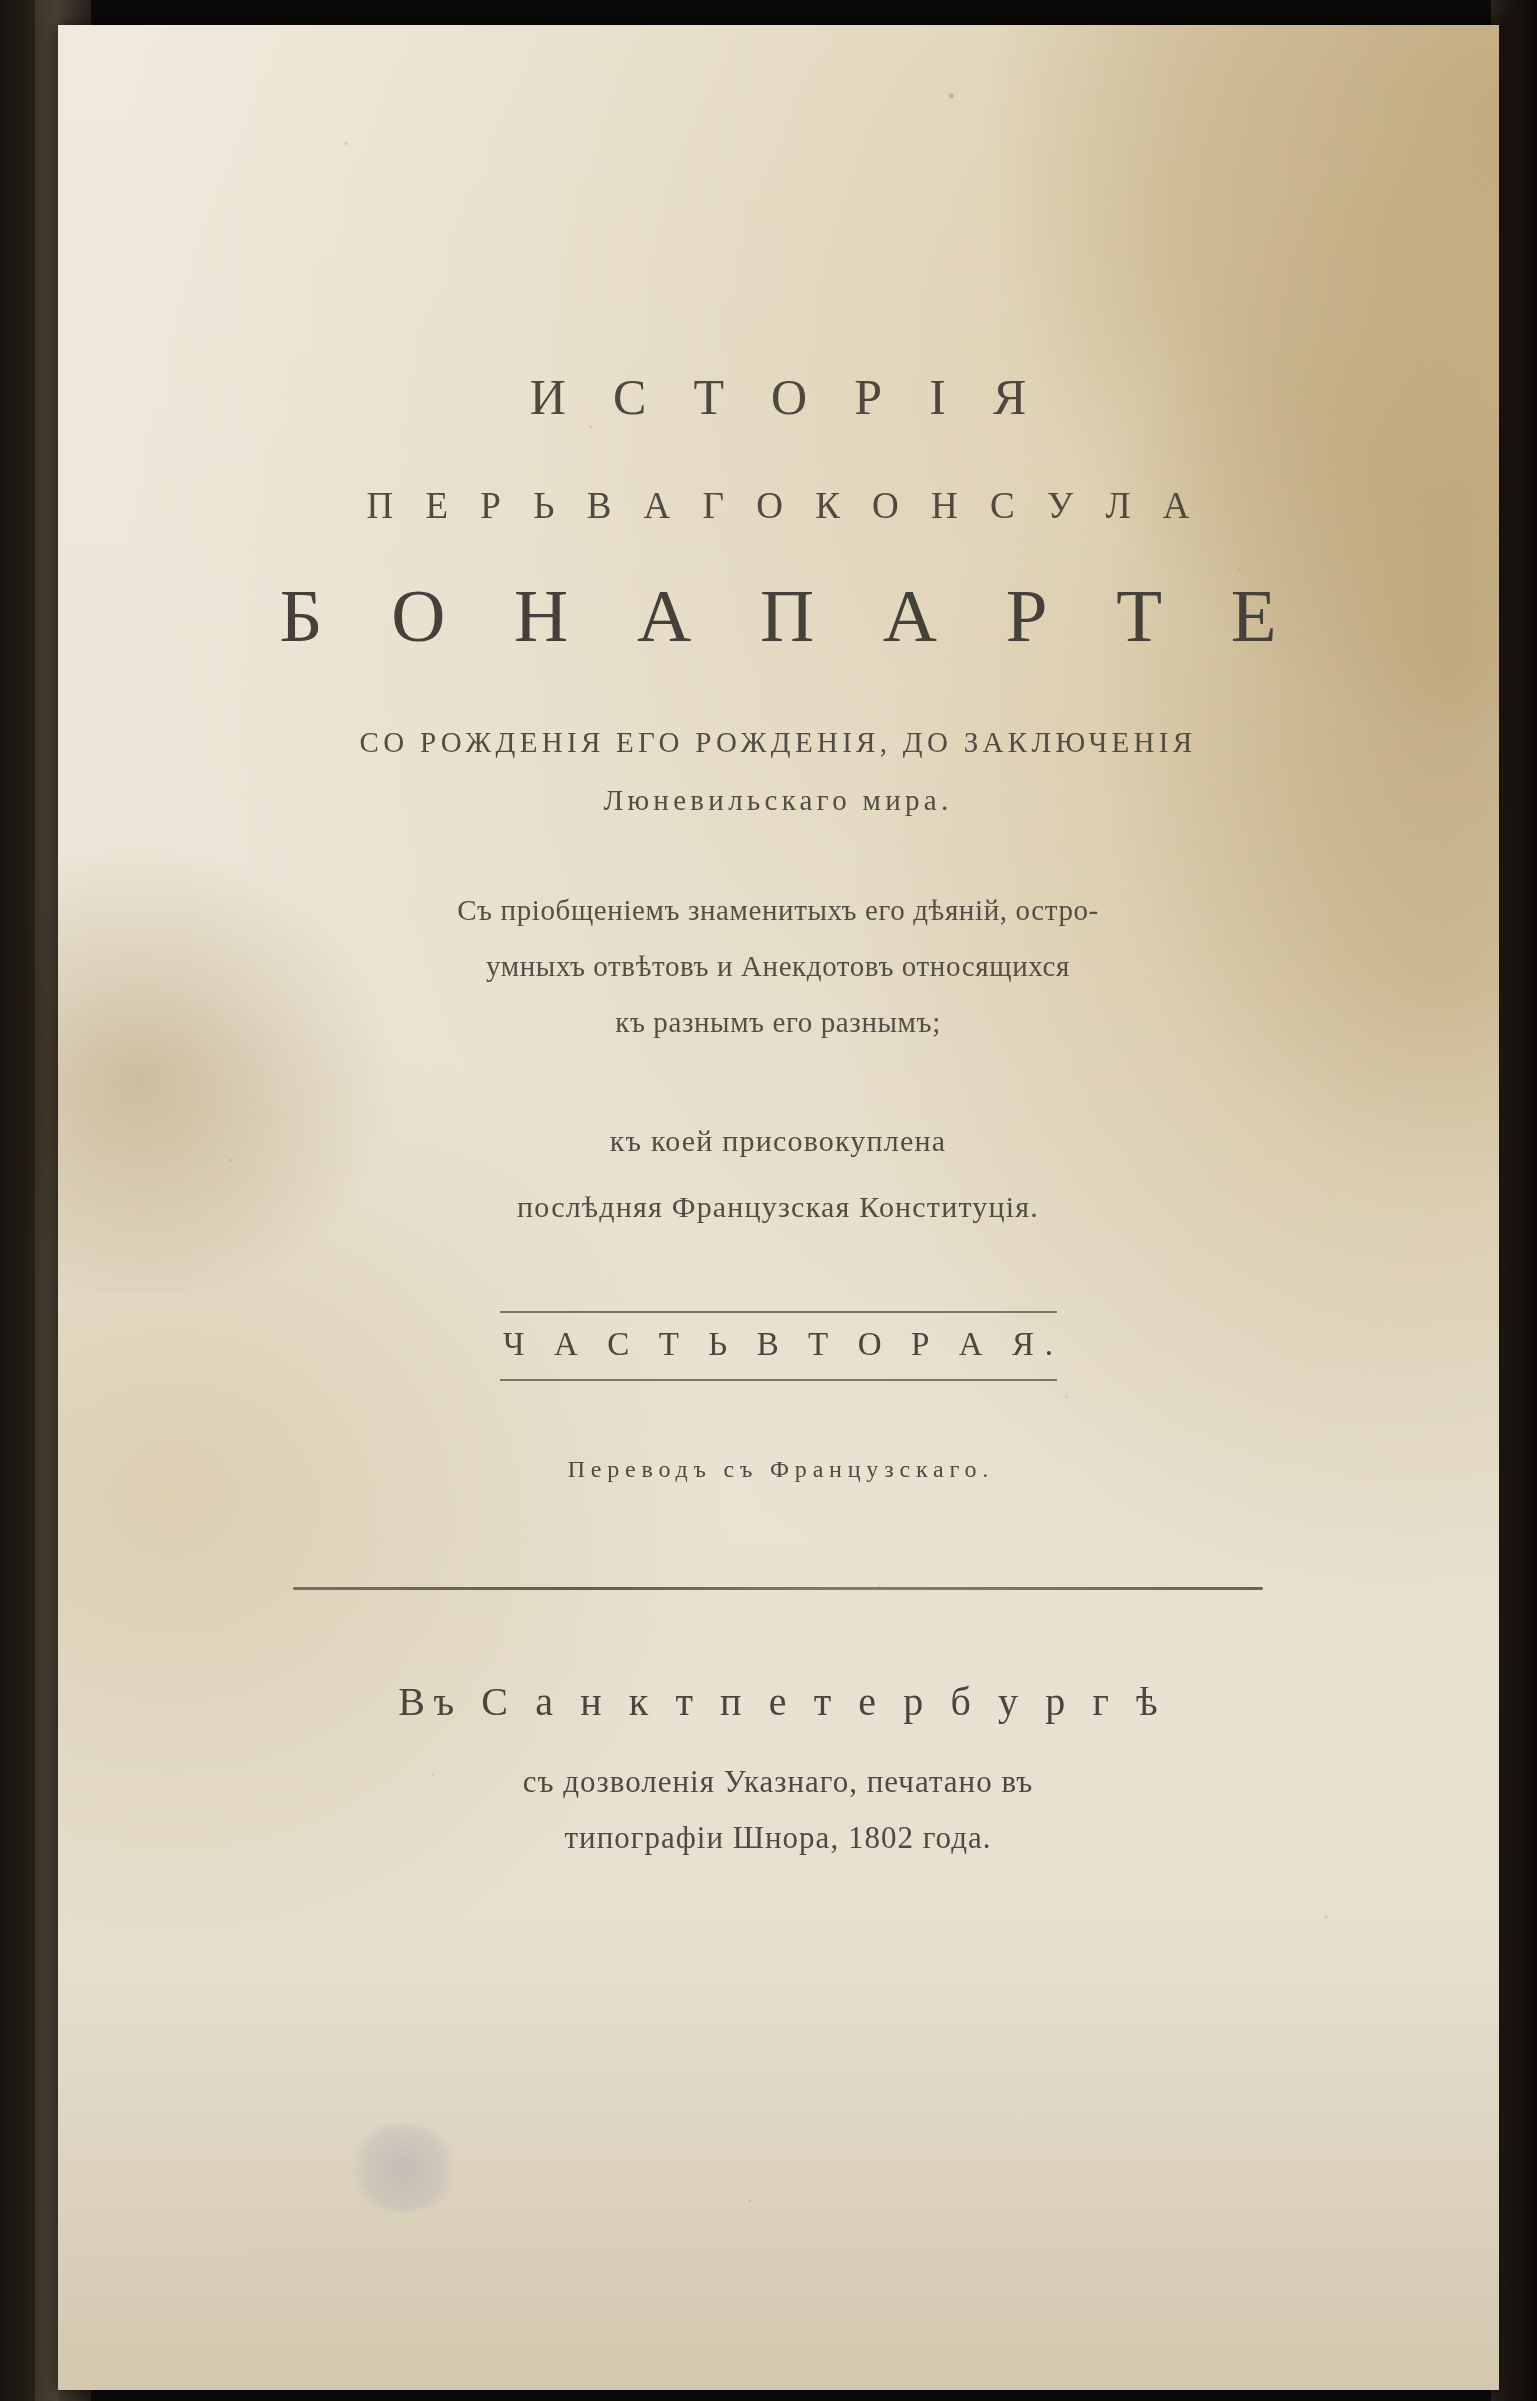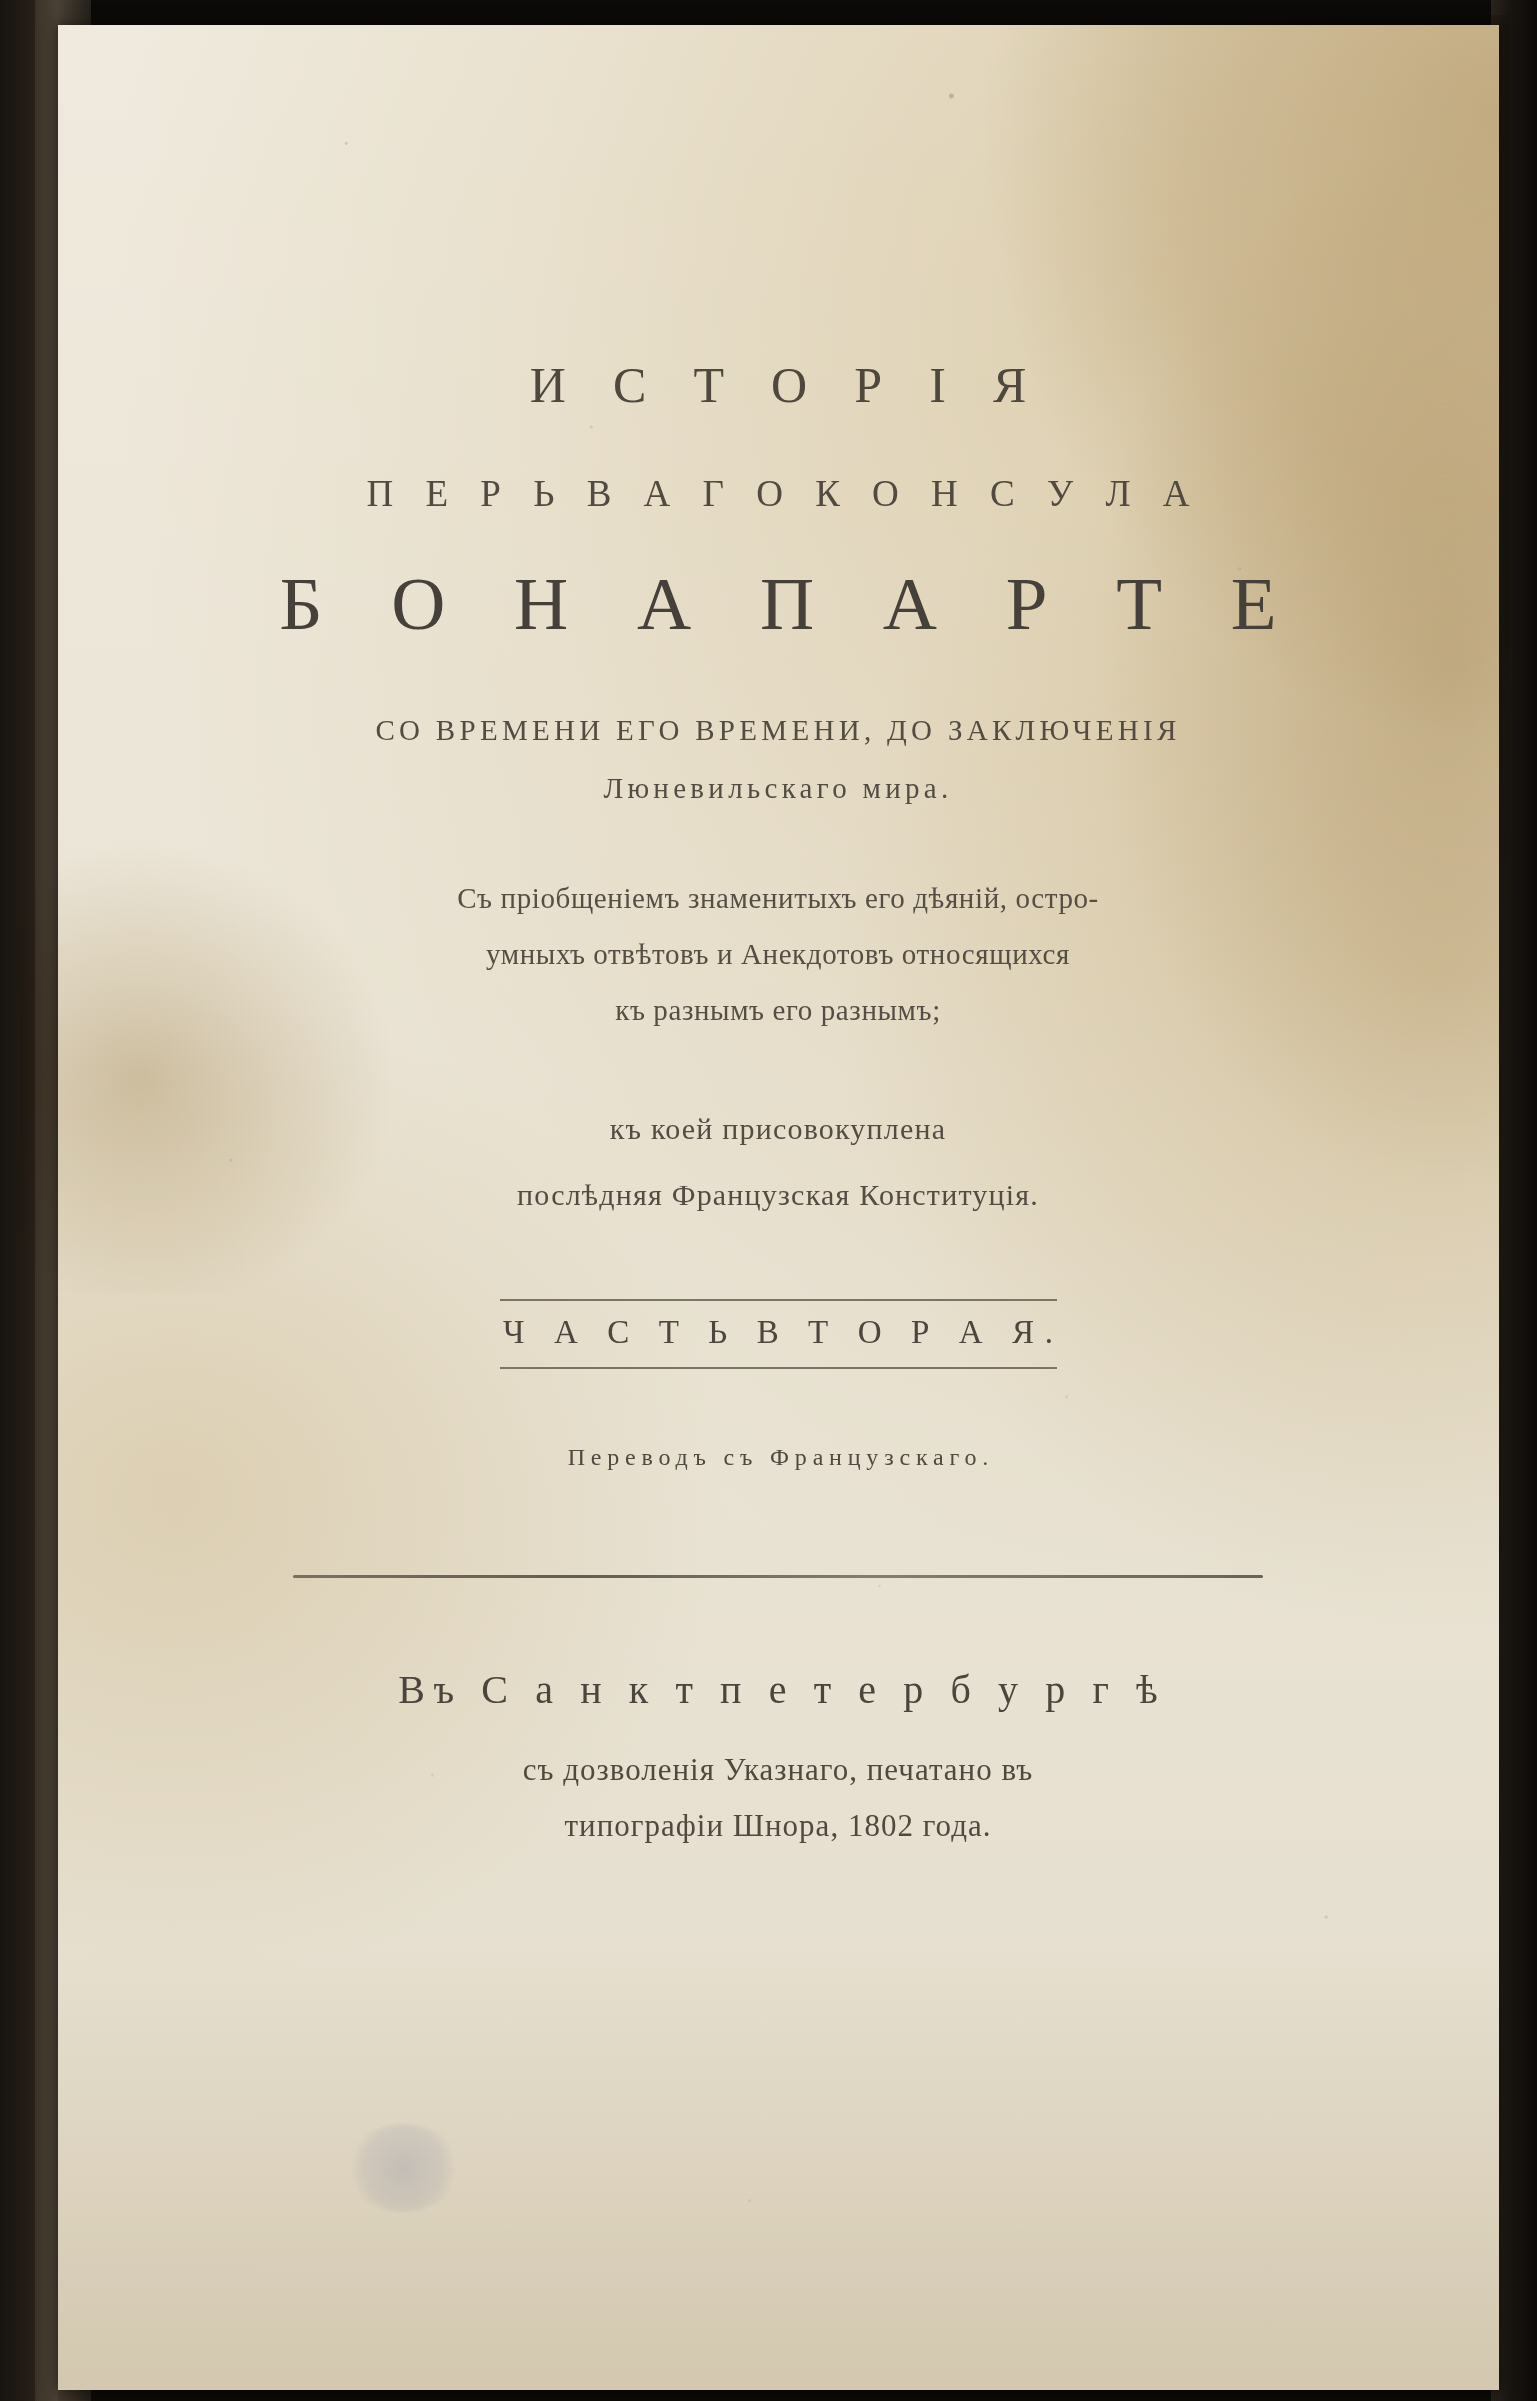--- a/index.html
+++ b/index.html
@@ -130,21 +130,21 @@
     border-radius: 50%;
     background: radial-gradient(circle, rgba(96,104,150,0.20) 0%, rgba(96,104,150,0.10) 55%, rgba(96,104,150,0) 72%);
     filter: blur(1.2px);
     pointer-events: none;
   }
 
   
   .typeblock {
     position: absolute;
     left: 115px;
-    top: 0;
+    top: 12px;
     width: 1210px;
     text-align: center;
     color: #4a443c;
   }
 
   .line { margin: 0; }
 
   .t-history {
     margin-top: 331px;
     font-size: 50px;
@@ -264,21 +264,21 @@
 
     <div class="typeblock">
 
       <p class="line t-history">И С Т О Р І Я</p>
 
       <p class="line t-sub1">П Е Р Ь В А Г О   К О Н С У Л А</p>
 
       <p class="line t-name">Б О Н А П А Р Т Е</p>
 
       <div>
-        <p class="line t-sub2">СО ВРЕМЕНИ ЕГО ВРЕМЕНИ,  ДО ЗАКЛЮЧЕНІЯ</p>
+        <p class="line t-sub2">СО РОЖДЕНІЯ ЕГО РОЖДЕНІЯ,  ДО ЗАКЛЮЧЕНІЯ</p>
         <p class="line t-sub2" style="margin-top:11.5px;">Люневильскаго мира.</p>
       </div>
 
       <div>
         <p class="line t-note">Съ пріобщеніемъ знаменитыхъ его дѣяній, остро-</p>
         <p class="line t-note" style="margin-top:9.6px;">умныхъ отвѣтовъ и Анекдотовъ относящихся</p>
         <p class="line t-note" style="margin-top:9.6px;">къ разнымъ его разнымъ;</p>
       </div>
 
       <div>

